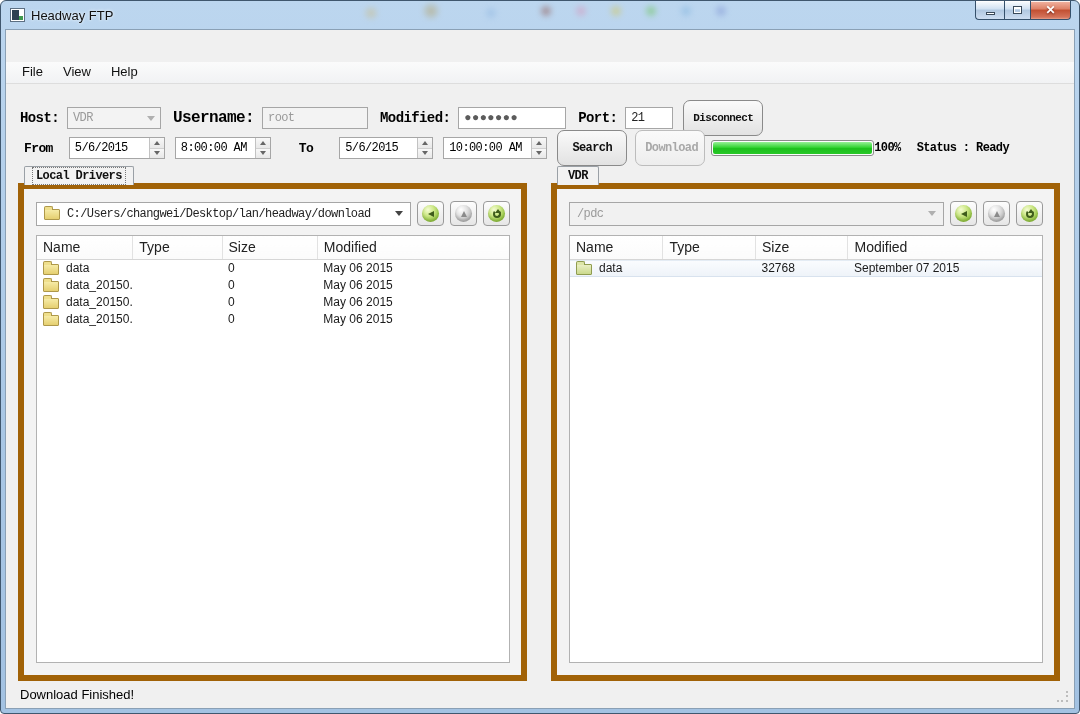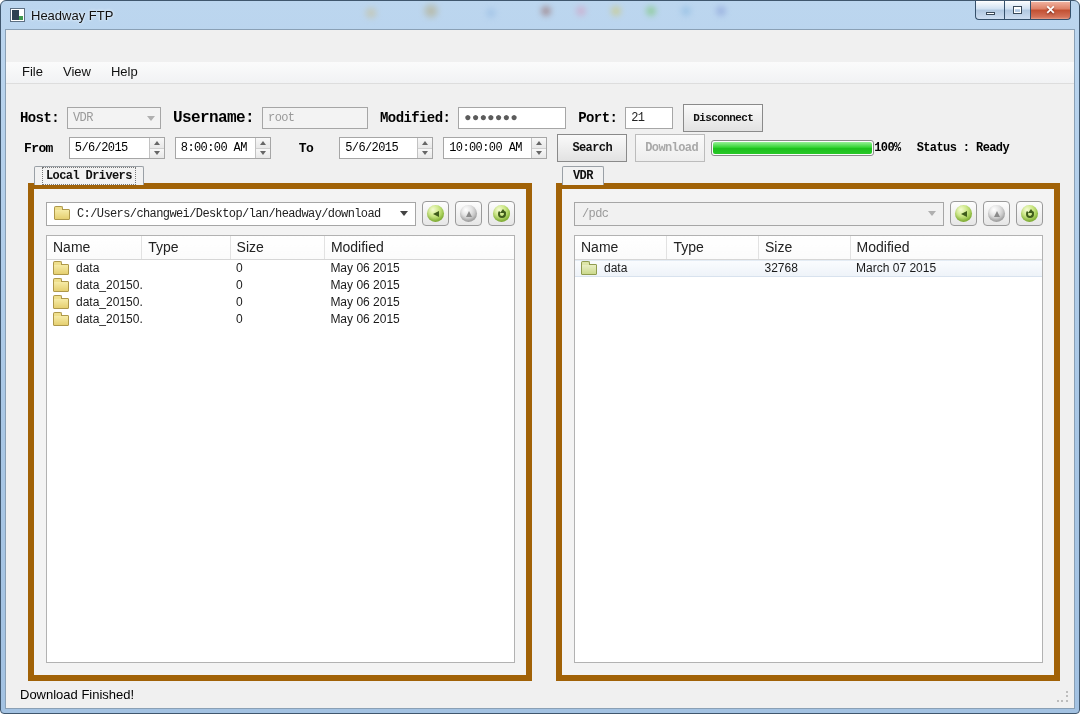--- a/index.html
+++ b/index.html
@@ -41,39 +41,39 @@
   
   .client { position:absolute; left:4px; right:4px; top:28px; bottom:4px; background:#f0f0f0;
     border:1px solid #8aa0b5; display:flex; flex-direction:column; overflow:hidden; }
   
   .menubar { height:22px; background:linear-gradient(#fbfbfb,#f1f2f4); border-bottom:1px solid #ddd; display:flex; padding-left:6px;margin-top:32px; }
   .menu-item { font-size:13px; color:#111; padding:2px 10px; cursor:pointer; }
   .lbl { font-family:"Liberation Mono", monospace; letter-spacing:-0.6px; font-weight:bold; font-size:13px; color:#000; white-space:nowrap; }
   .field { background:#fff; border:1px solid #a6a6a6; height:22px; display:flex; align-items:center; padding:0 5px;
     font-family:"Liberation Mono", monospace; letter-spacing:-0.6px; font-size:12px; color:#222; }
   .field.disabled { background:#f3f3f3; color:#9a9a9a; }
-  .btn { height:28px; padding:0 9px; background:linear-gradient(#fafafa,#e2e2e2); border:1px solid #8a8a8a; border-radius:0;
+  .btn { height:36px; padding:0 9px; background:linear-gradient(#fafafa,#e2e2e2); border:1px solid #8a8a8a; border-radius:7px;
     font-family:"Liberation Mono", monospace; letter-spacing:-0.6px; font-weight:bold; font-size:12px; color:#111; cursor:pointer; }
   .btn.disabled { color:#a8a8a8; border-color:#bcbcbc; background:linear-gradient(#fafafa,#ededed); cursor:default; }
   
   .toolbar { display:flex; align-items:center; padding-left:14px; height:26px; margin-top:21px; }
   .combo-sm { width:94px; justify-content:space-between; }
   .arrow-down { width:0; height:0; border-left:4px solid transparent; border-right:4px solid transparent; border-top:5px solid #444; }
   .arrow-down.dim { border-top-color:#b0b0b0; }
   .spinfield { display:flex; height:22px; border:1px solid #a6a6a6; background:#fff; }
   .spinfield .val { flex:1; display:flex; align-items:center; padding:0 5px; font-family:"Liberation Mono", monospace; letter-spacing:-0.6px; font-size:12px; color:#000000; white-space:nowrap; overflow:hidden; }
   .spin { width:15px; display:flex; flex-direction:column; border-left:1px solid #c2c2c2; }
   .spin > div { flex:1; display:flex; align-items:center; justify-content:center; background:linear-gradient(#f8f8f8,#e8e8e8); cursor:pointer; }
   .spin > div:first-child { border-bottom:1px solid #d0d0d0; }
   .tri-up { width:0; height:0; border-left:3px solid transparent; border-right:3px solid transparent; border-bottom:4px solid #666; }
   .tri-dn { width:0; height:0; border-left:3px solid transparent; border-right:3px solid transparent; border-top:4px solid #666; }
   .progress { width:163px; height:16px; border:1px solid #8a8a8a; border-radius:3px; background:#fdfdfd; padding:1px; }
   .progress-fill { height:100%; border-radius:2px; background:linear-gradient(180deg,#96f096 0%,#34d434 45%,#1cc01c 55%,#28c828 100%); }
   
-  .panels-area { flex:1; display:flex; gap:24px; padding:4px 14px 0 22px; min-height:0; }
+  .panels-area { flex:1; display:flex; gap:24px; padding:4px 14px 0 12px; min-height:0; }
   .panel { flex:1; display:flex; flex-direction:column; min-width:0; }
   .tab-row { height:18px; padding-left:6px; position:relative; z-index:2; }
   .tab { display:inline-flex; align-items:center; height:19px; padding:0 7px; background:#f2f2f2; border:1px solid #9aa0a6; border-bottom:none;
     border-radius:2px 2px 0 0; font-family:"Liberation Mono", monospace; letter-spacing:-0.6px; font-weight:bold; font-size:12px; color:#111; cursor:pointer; }
   .tab .tab-inner { padding:1px 3px; }
   .tab.focused .tab-inner { border:1px dotted #777; }
   .panel-body { flex:1; border:6px solid #a16207; background:#f3f3f3; display:flex; flex-direction:column; min-height:0; }
   .path-row { display:flex; align-items:center; gap:6px; padding:12px 11px 9px 12px; }
   .combo { flex:1; height:24px; background:#fff; border:1px solid #a6a6a6; display:flex; align-items:center; padding:0 7px; gap:7px; min-width:0; cursor:pointer; }
   .combo.disabled { background:#f1f1f1; }
@@ -372,21 +372,21 @@
 
                   <tr class="selected">
                     <td>
                       <span class="name-cell">
                         <span class="folder-icon"></span>
                         <span>data</span>
                       </span>
                     </td>
                     <td></td>
                     <td>32768</td>
-                    <td>March 07 2015</td>
+                    <td>September 07 2015</td>
                   </tr>
                 </tbody>
             </table>
           </div>
         </div>
       </div>
 
     </div>
 
     <div class="statusbar">

